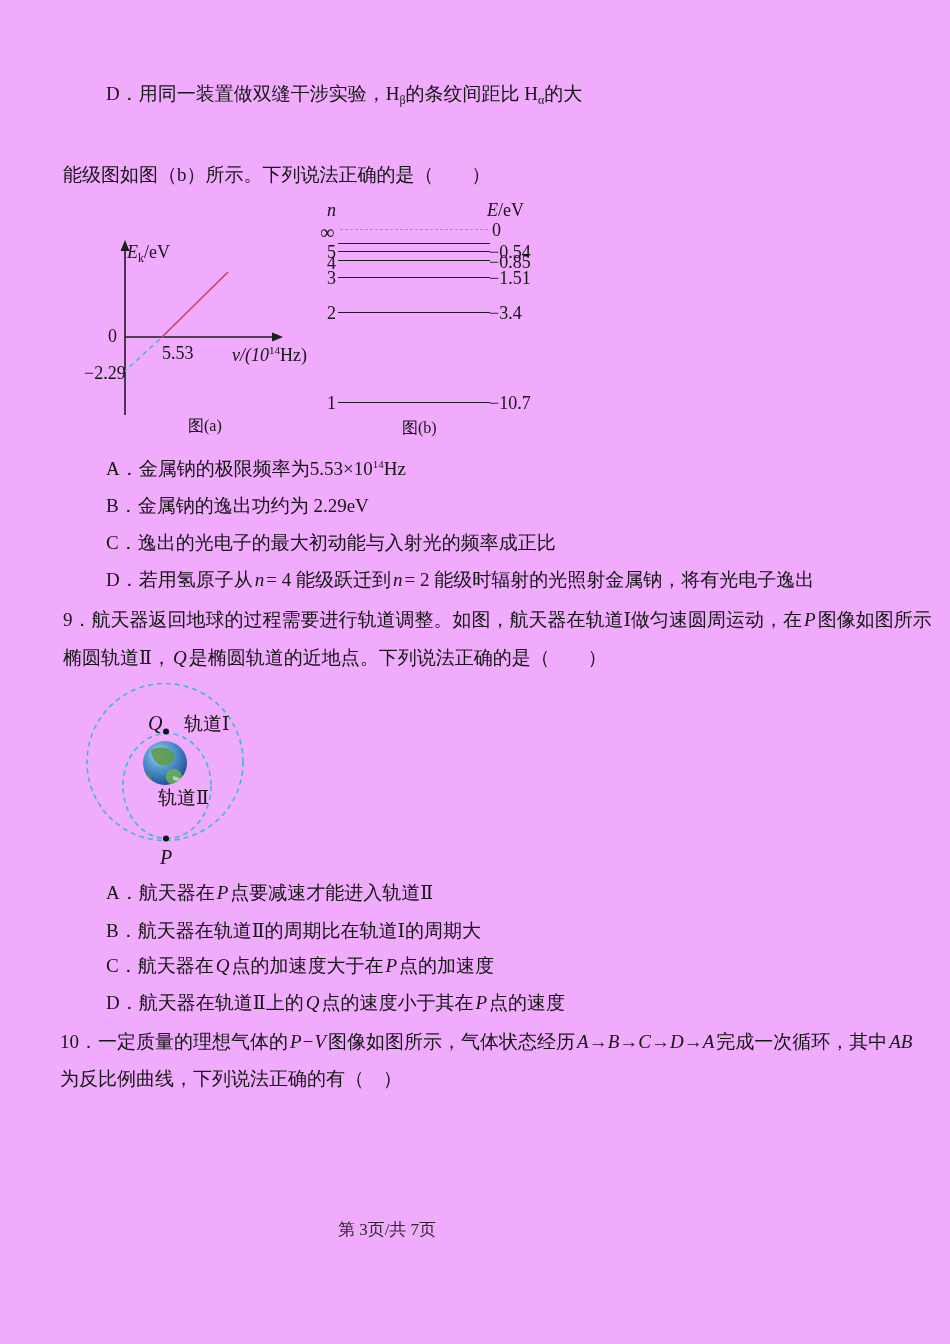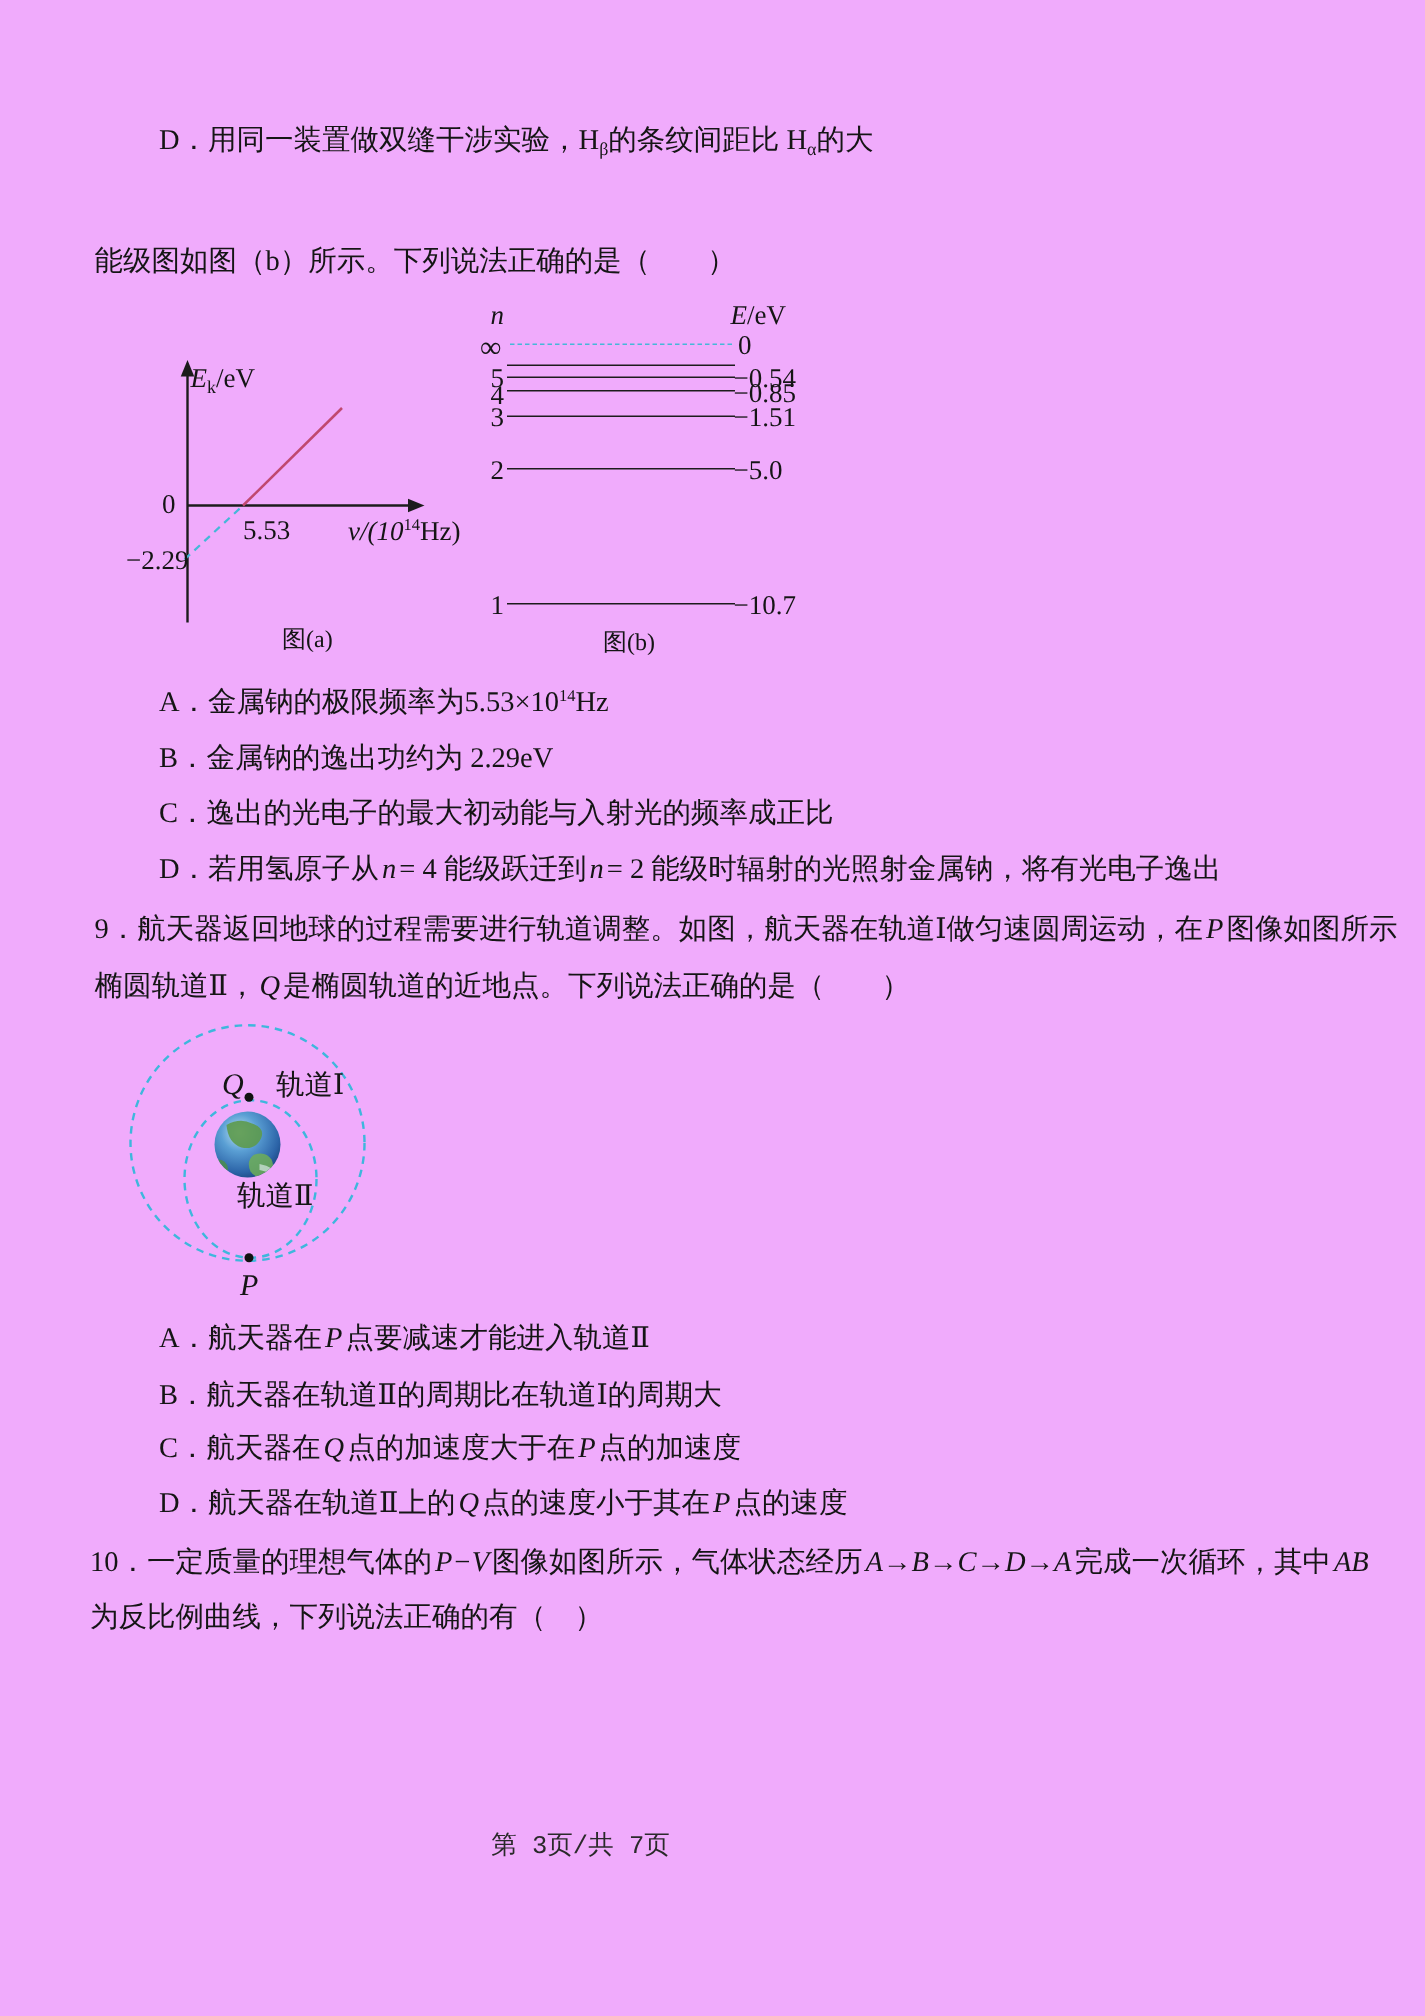--- a/index.html
+++ b/index.html
@@ -8,21 +8,21 @@
   .tline{position:absolute;white-space:nowrap;font-size:19px;line-height:1.3;}
   .var{font-style:italic;padding:0 2px;}
   .sub{font-size:12px;vertical-align:-4px;}
   .sup{font-size:11px;vertical-align:7px;}
   .figlab{position:absolute;white-space:nowrap;font-size:18px;line-height:1.1;}
   .lvl-line{position:absolute;height:0;border-top:1.6px solid #1c1c1c;}
   .lvl-dash{position:absolute;height:0;border-top:1.7px dashed #45b8d8;}
   .lvl-num{position:absolute;font-size:18px;line-height:1;}
   .lvl-val{position:absolute;font-size:18px;line-height:1;}
   .caption{position:absolute;font-size:16px;}
-  .footer{position:absolute;left:0;width:774px;text-align:center;font-size:17px;color:#2a2a2a;font-family:Liberation Mono, monospace;}
+  .footer{position:absolute;left:0;width:774px;text-align:center;font-size:17px;color:#2a2a2a;}
   svg{position:absolute;overflow:visible;}
 </style>
 </head>
 <body>
 
 <div class="page">
 
   <div class="tline" style="left:106px;top:82px">
     <span>D．用同一装置做双缝干涉实验，H</span><span class="sub">β</span><span>的条纹间距比 H</span><span class="sub">α</span><span>的大</span>
   </div>
@@ -68,21 +68,21 @@
   <div class="lvl-num" style="left:327px;top:254px">4</div>
   <div class="lvl-line" style="left:338px;top:260px;width:152px"></div>
   <div class="lvl-val" style="left:489px;top:253px">−0.85</div>
 
   <div class="lvl-num" style="left:327px;top:269px">3</div>
   <div class="lvl-line" style="left:338px;top:277px;width:152px"></div>
   <div class="lvl-val" style="left:489px;top:269px">−1.51</div>
 
   <div class="lvl-num" style="left:327px;top:304px">2</div>
   <div class="lvl-line" style="left:338px;top:312px;width:152px"></div>
-  <div class="lvl-val" style="left:489px;top:304px">−5.0</div>
+  <div class="lvl-val" style="left:489px;top:304px">−3.4</div>
 
   <div class="lvl-num" style="left:327px;top:394px">1</div>
   <div class="lvl-line" style="left:338px;top:402px;width:152px"></div>
   <div class="lvl-val" style="left:489px;top:394px">−10.7</div>
 
   <div class="caption" style="left:402px;top:418px">图(b)</div>
 
   <div class="tline" style="left:106px;top:457px">
     <span>A．金属钠的极限频率为5.53×10</span><span class="sup">14</span><span>Hz</span>
   </div>

